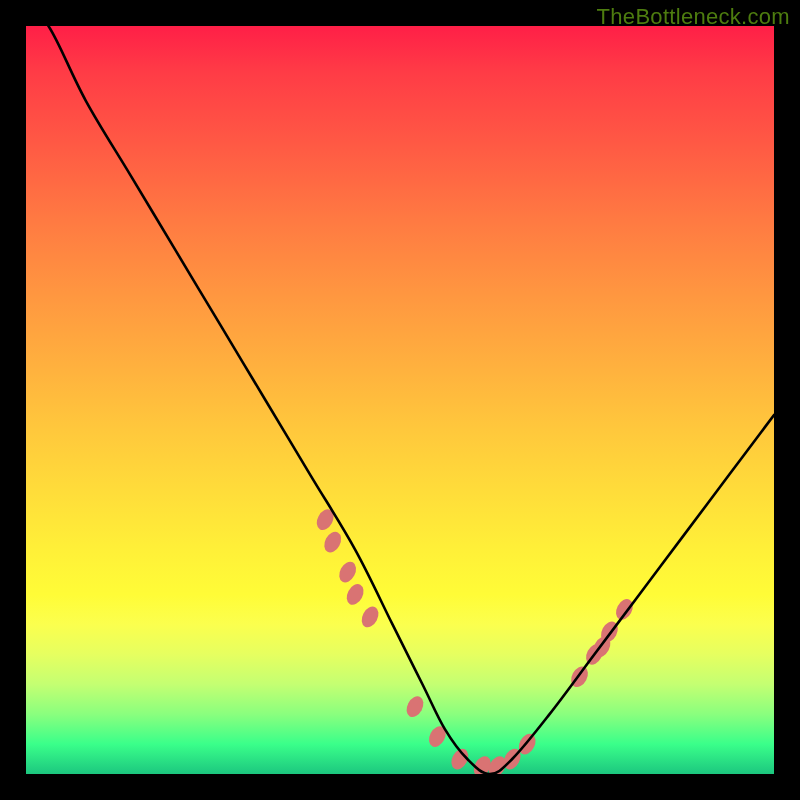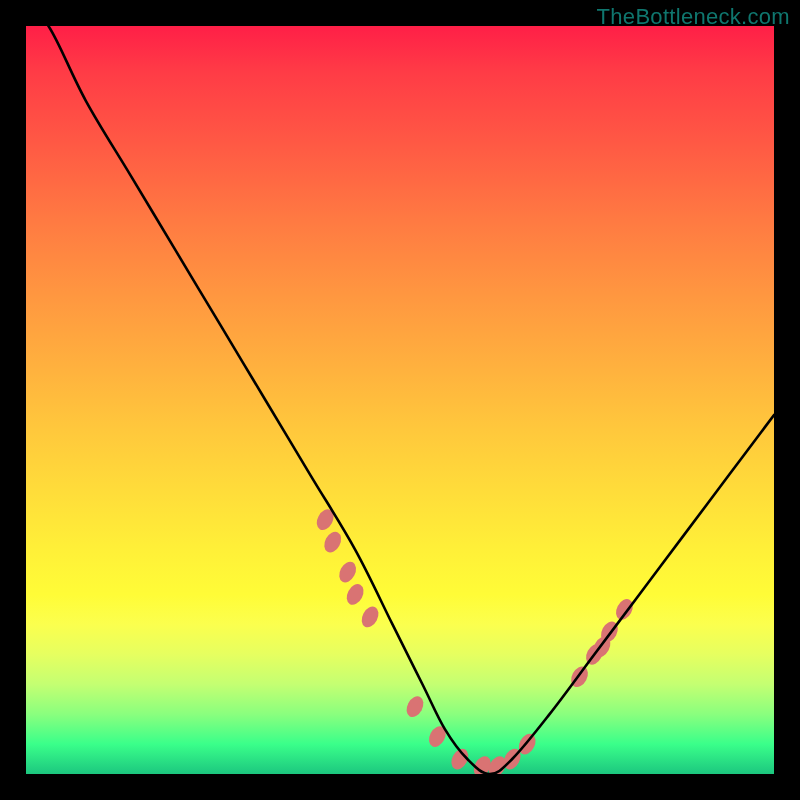--- a/index.html
+++ b/index.html
@@ -33,21 +33,21 @@
       #c4ff72 88%,
       #8aff7e 92%,
       #3aff8a 96%,
       #1cc77f 100%
     );
   }
   .watermark {
     position: absolute;
     top: 4px;
     right: 10px;
-    color: #0f766e;
+    color: #4d7c0f;
     font-size: 22px;
     font-weight: 500;
     letter-spacing: 0.3px;
     user-select: none;
   }
   svg.curve {
     position: absolute;
     left: 0;
     top: 0;
     width: 748px;

